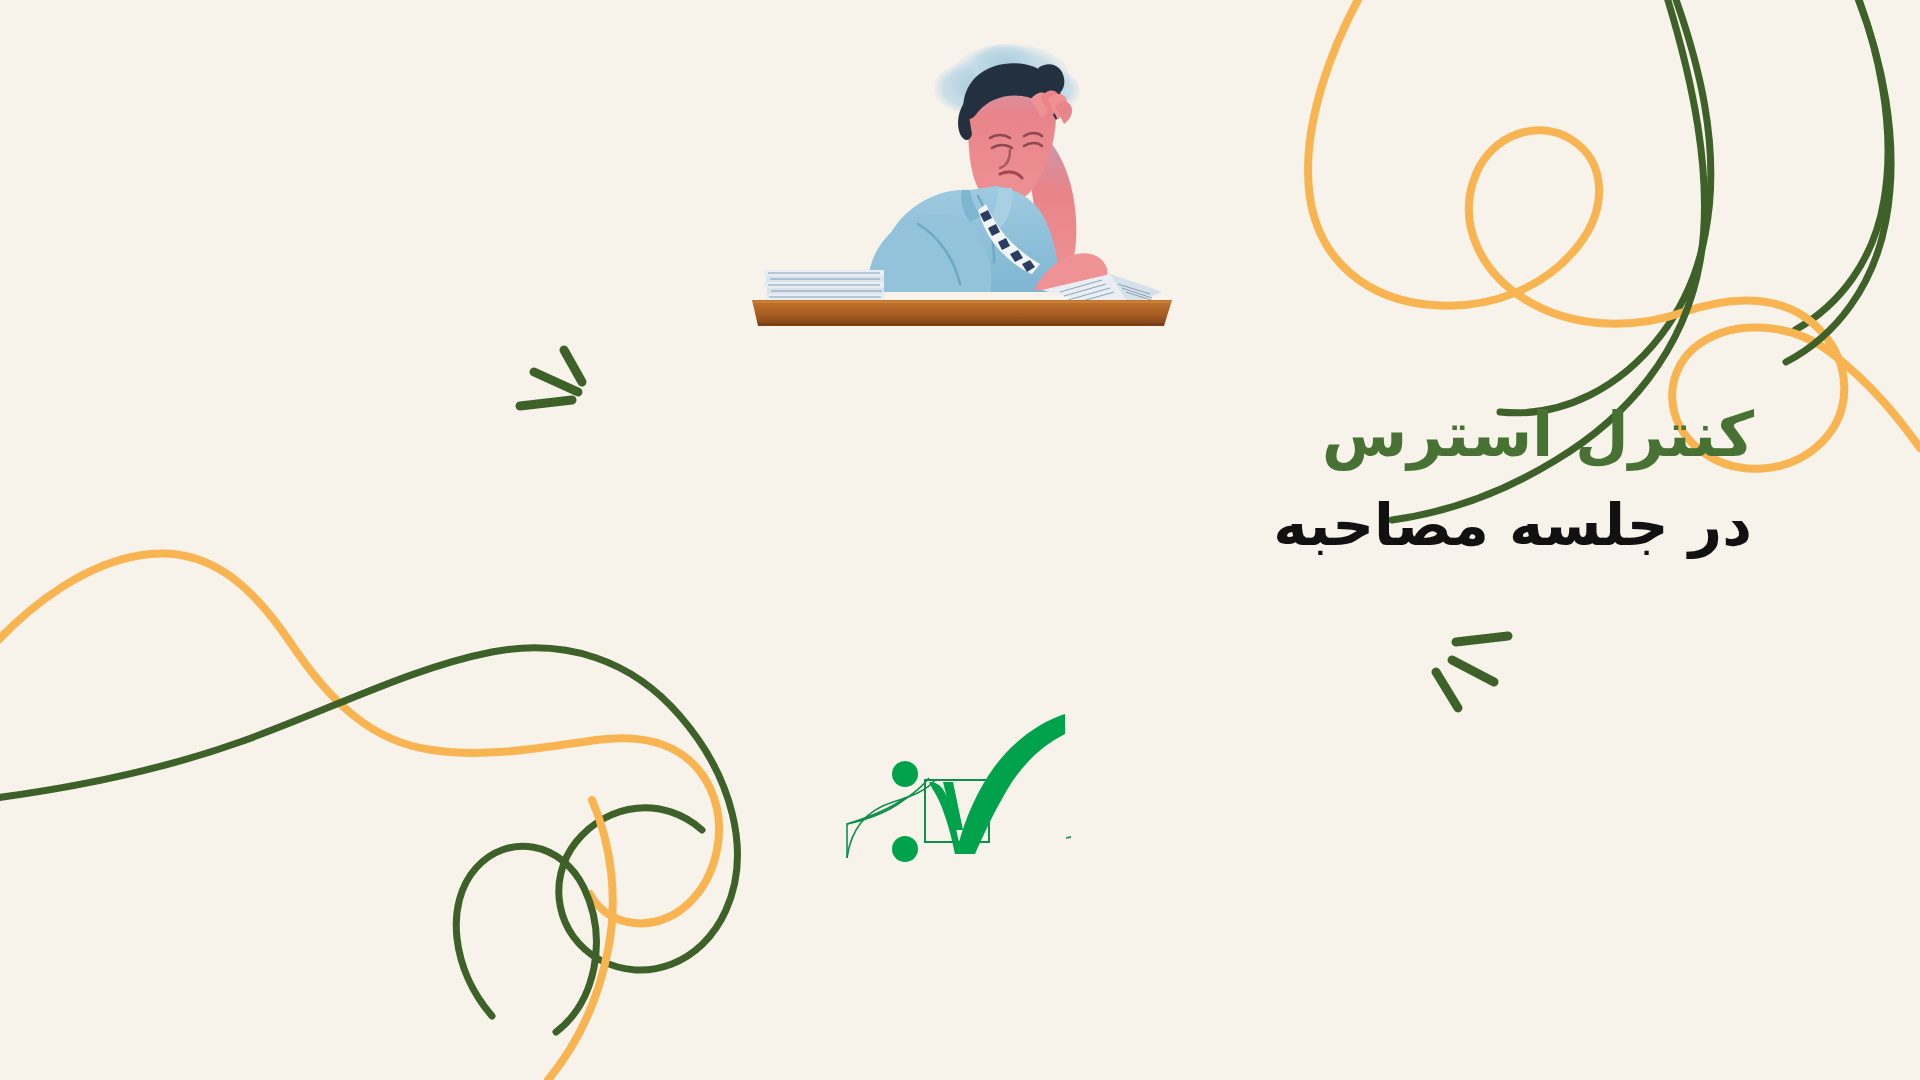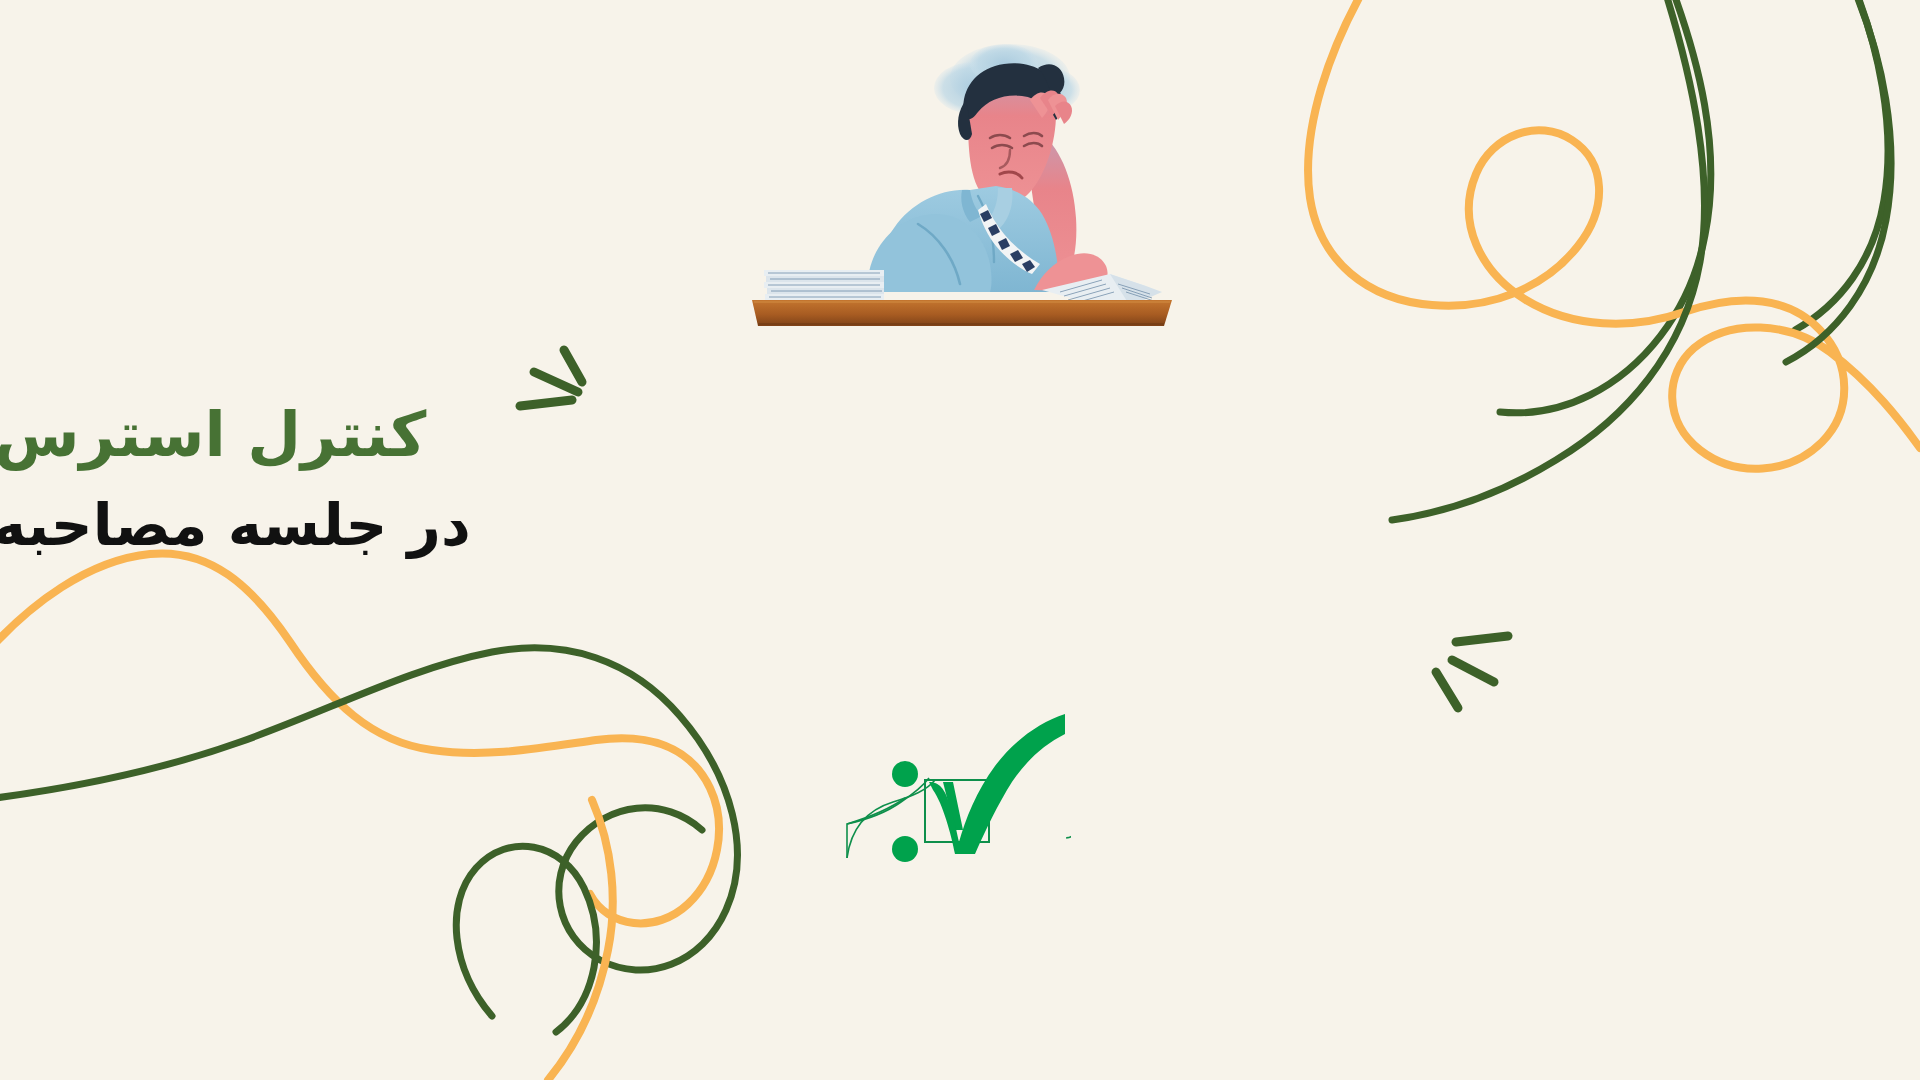--- a/index.html
+++ b/index.html
@@ -20,21 +20,21 @@
   #illustration{
     position:absolute;
     left:742px; top:38px;
     width:440px; height:292px;
   }
 
   #title-block{
     position:absolute;
     left:0; top:400px;
     width:1760px;
-    text-align:left;
+    text-align:right;
     direction:rtl;
   }
   .title-line{
     font-family:"DejaVu Sans", sans-serif;
     font-weight:bold;
     letter-spacing:-1px;
     white-space:nowrap;
   }
   #title-line-1{
     font-size:62px;

